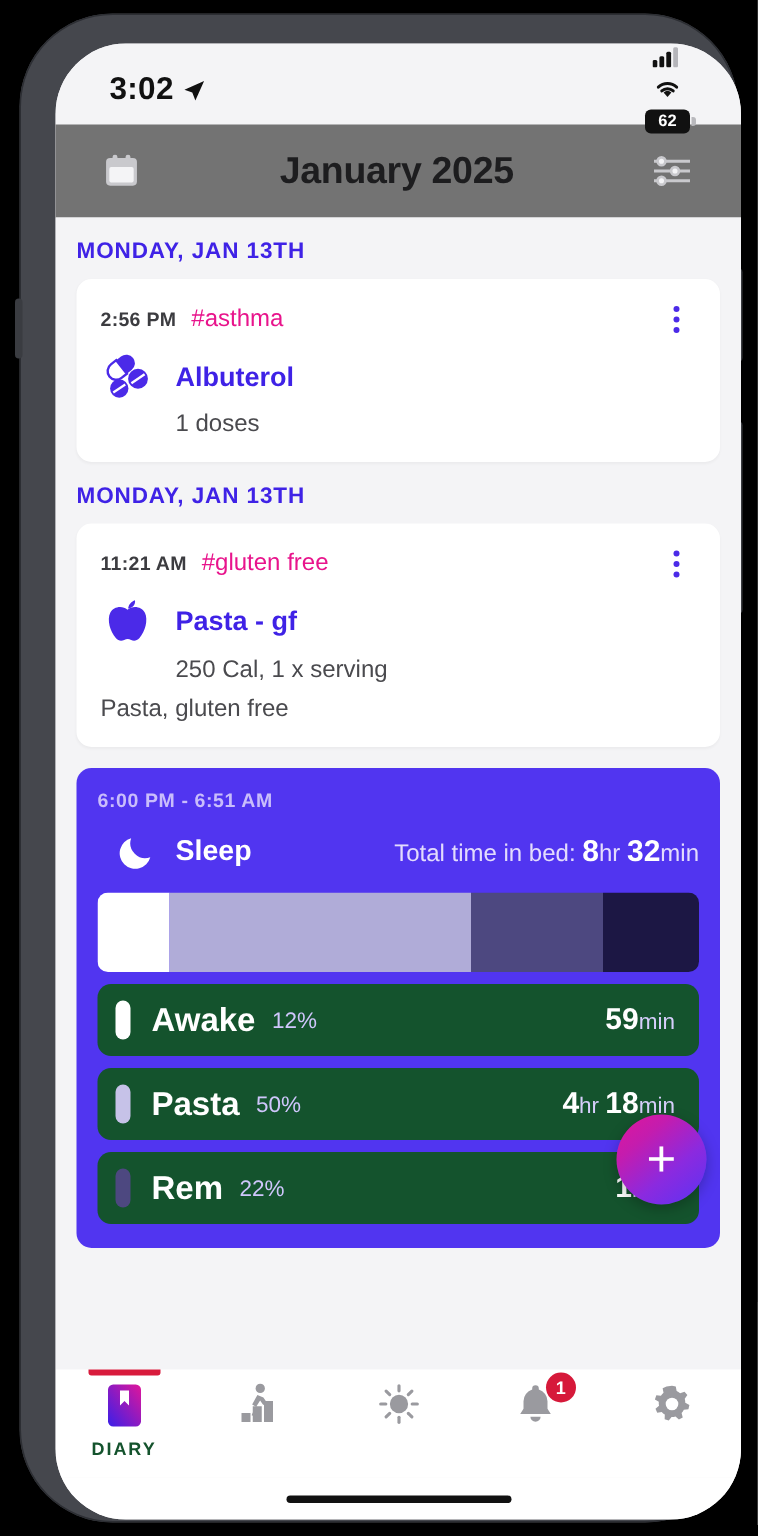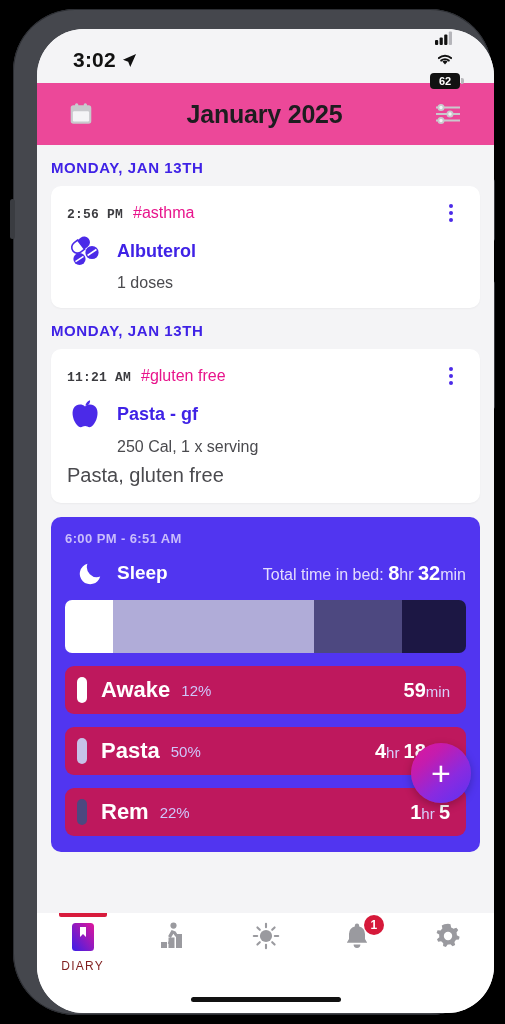--- a/index.html
+++ b/index.html
@@ -83,21 +83,21 @@
     color: #fff; font-size: 11px; font-weight: bold;
     line-height: 1;
   }
 
   
   .app-header {
     flex: 0 0 62px;
     display: flex; align-items: center;
     justify-content: space-between;
     padding: 0 26px 0 24px;
-    background: #ec4899;
+    background: #737373;
   }
   .header-title {
     font-size: 25px; font-weight: bold; color: #1d1d1f;
     letter-spacing: -0.2px;
   }
   .icon-btn {
     width: 40px; height: 40px;
     display: flex; align-items: center; justify-content: center;
   }
 
@@ -123,21 +123,20 @@
     box-shadow: 0 1px 2px rgba(0,0,0,0.04);
   }
   .card-top {
     display: flex; align-items: center;
     justify-content: space-between;
   }
   .card-top-left { display: flex; align-items: baseline; gap: 10px; }
   .entry-time {
     font-size: 13px; font-weight: bold; color: #3c3c40;
     letter-spacing: 0.2px;
-    font-family: Liberation Mono, monospace;
   }
   .entry-tag {
     font-size: 16px; font-weight: normal; color: #e8148c;
   }
   .kebab {
     width: 26px; height: 26px;
     display: flex; flex-direction: column;
     align-items: center; justify-content: center; gap: 3px;
   }
   .kebab i {
@@ -150,21 +149,21 @@
   }
   .entry-icon { width: 36px; display: flex; justify-content: center; }
   .entry-title {
     font-size: 18px; font-weight: bold; color: #3f22e6;
   }
   .entry-sub {
     font-size: 16px; color: #4a4a4e;
     margin: 8px 0 0 50px;
   }
   .entry-note {
-    font-size: 20px; color: #4a4a4e;
+    font-size: 16px; color: #4a4a4e;
     margin: 8px 0 0 0;
   }
 
   
   .sleep-card {
     background: #5135f0;
     border-radius: 10px;
     margin: 14px 14px 0 14px;
     padding: 14px 14px 16px 14px;
   }
@@ -186,24 +185,24 @@
   }
   .sleep-total b { color: #ffffff; font-size: 20px; font-weight: bold; }
   .sleep-bar {
     display: flex; height: 53px;
     border-radius: 7px; overflow: hidden;
     margin-top: 14px;
   }
   .seg { height: 100%; }
   .stage-row {
     display: flex; align-items: center;
-    background: #be185d;
+    background: #14532d;
     border-radius: 9px;
     height: 48px;
-    margin-top: 13px;
+    margin-top: 8px;
     padding: 0 16px 0 12px;
     text-align: center;
   }
   .stage-chip {
     width: 10px; height: 26px; border-radius: 5px;
     margin-right: 14px;
   }
   .stage-name {
     font-size: 22px; font-weight: bold; color: #fff;
   }
@@ -247,22 +246,22 @@
   }
   .nav-item.active::before {
     content: "";
     position: absolute;
     top: -9px; left: 50%; transform: translateX(-50%);
     width: 48px; height: 4px;
     background: #d81b3c;
     border-radius: 0 0 2px 2px;
   }
   .nav-label {
-    font-size: 12px; font-weight: normal;
-    color: #7f1d1d; letter-spacing: 1.3px;
+    font-size: 12px; font-weight: bold;
+    color: #14532d; letter-spacing: 1.3px;
   }
   .nav-badge {
     position: absolute;
     top: -7px; left: calc(50% + 7px);
     min-width: 20px; height: 20px;
     background: #d6193a;
     border-radius: 10px;
     color: #fff; font-size: 12px; font-weight: bold;
     display: flex; align-items: center; justify-content: center;
     padding: 0 5px;

